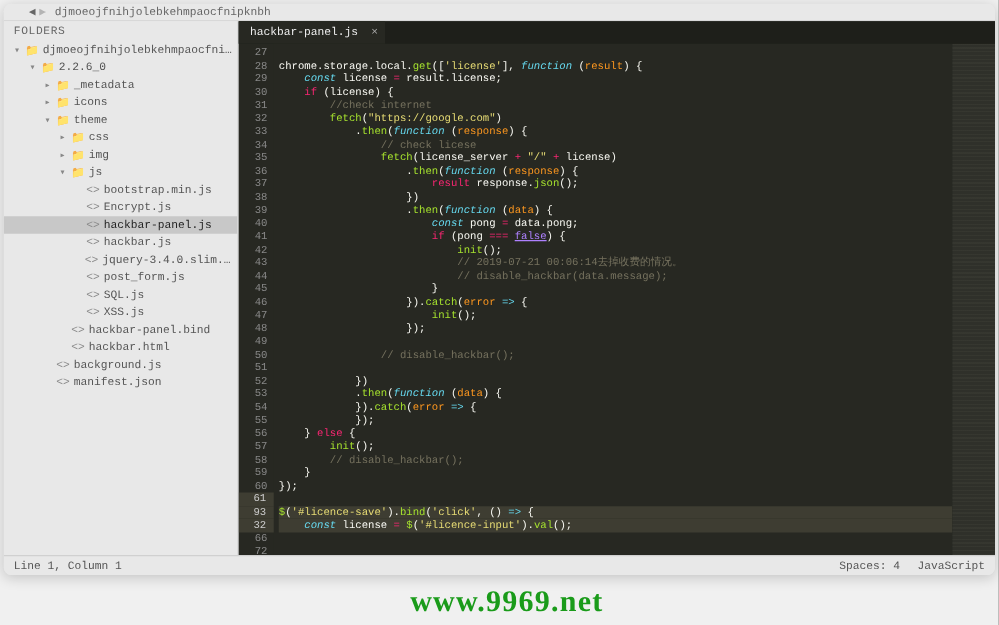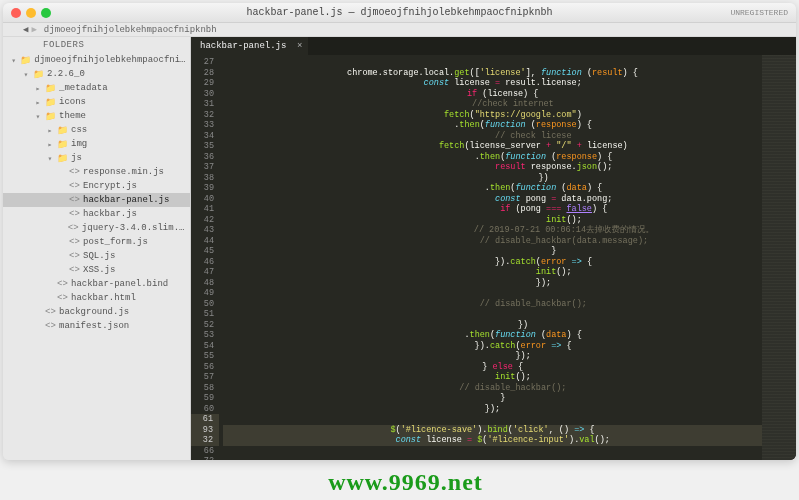--- a/index.html
+++ b/index.html
@@ -6,64 +6,55 @@
   body { font-family: Menlo, Monaco, "Courier New", monospace; font-size: 10px; background: #f0f0f0; width: 799px; height: 500px; position: relative; overflow: hidden; }
   .window { position: absolute; top: 3px; left: 3px; right: 3px; bottom: 40px; background: #e8e8e8; border-radius: 6px; box-shadow: 0 2px 10px rgba(0,0,0,0.18); display: flex; flex-direction: column; overflow: hidden; }
   .titlebar { height: 20px; background: linear-gradient(#f5f5f5,#e2e2e2); display: flex; align-items: center; position: relative; border-bottom: 1px solid #d0d0d0; }
   .traffic { display: flex; gap: 5px; padding-left: 8px; }
   .dot { width: 10px; height: 10px; border-radius: 50%; }
   .title { position: absolute; left: 0; right: 0; text-align: center; font-size: 10px; color: #444; pointer-events: none; }
   .reg { position: absolute; right: 8px; font-size: 8px; color: #888; }
   .subbar { height: 14px; background: #e8e8e8; display: flex; align-items: center; padding: 0 6px 0 20px; font-size: 9px; color: #666; border-bottom: 1px solid #d8d8d8; gap: 3px; }
   .main { flex: 1; display: flex; min-height: 0; }
   .sidebar { width: 188px; background: #e8e8e8; border-right: 1px solid #d0d0d0; overflow: auto; }
-  .folders-h { font-size: 9px; color: #666; padding: 3px 8px; letter-spacing: 0.5px; margin-left: 32px; }
+  .folders-h { font-size: 9px; color: #666; padding: 3px 8px; letter-spacing: 0.5px; }
   .tree-row { display: flex; align-items: center; height: 14px; font-size: 9px; color: #555; padding-right: 4px; gap: 4px; white-space: nowrap; }
   .tree-row.sel { background: #c8c8c8; color: #222; }
   .arrow { width: 6px; text-align: center; font-size: 8px; color: #888; }
   .ic { width: 10px; text-align: center; font-size: 9px; color: #888; }
   .label { overflow: hidden; text-overflow: ellipsis; }
   .editor-wrap { flex: 1; display: flex; flex-direction: column; background: #272822; min-width: 0; }
   .tabs { height: 18px; display: flex; background: #1e1f1a; font-size: 9px; color: #aaa; }
   .tab { padding: 2px 22px 2px 9px; position: relative; display: flex; align-items: center; }
   .tab.active { background: #272822; color: #eee; }
   .tab-close { position: absolute; right: 6px; font-size: 9px; color: #aaa; }
   .editor { flex: 1; display: flex; overflow: hidden; position: relative; }
   .gutter { width: 28px; background: #272822; text-align: right; color: #888; font-size: 8.5px; line-height: 10.5px; padding: 2px 5px 0 0; user-select: none; }
   .gutter .hl { background: #3e3d32; color: #ccc; display: block; margin-right: -5px; padding-right: 6px; }
-  .code { flex: 1; color: #f8f8f2; font-size: 8.5px; line-height: 10.5px; padding: 2px 0 0 4px; white-space: pre; overflow: hidden; text-align: center; }
+  .code { flex: 1; color: #f8f8f2; font-size: 8.5px; line-height: 10.5px; padding: 2px 0 0 4px; white-space: pre; overflow: hidden; }
   .s { color: #e6db74; } 
   .k { color: #f92672; } 
   .n { color: #a6e22e; } 
   .c { color: #75715e; } 
   .f { color: #66d9ef; font-style: italic; } 
   .p { color: #fd971f; } 
   .v { color: #ae81ff; text-decoration: underline; } 
   .hl-line { background: #3e3d32; display: inline-block; width: 100%; }
   .minimap { width: 34px; background: #2f302a; }
   .minimap-inner { width: 100%; height: 100%; background:
     repeating-linear-gradient(#3a3b33 0 1px, transparent 1px 3px);
     opacity: 0.6; }
   .status { height: 16px; background: #e8e8e8; border-top: 1px solid #d0d0d0; display: flex; align-items: center; font-size: 9px; color: #555; padding: 0 8px; justify-content: space-between; }
   .right-group { display: flex; gap: 14px; }
   .watermark { position: absolute; bottom: 4px; left: 12px; right: 0; text-align: center; font-family: Georgia, serif; font-weight: bold; font-size: 24px; color: #1a9b1a; letter-spacing: 1px; pointer-events: none; }
 </style>
 </head>
 <body>
 
 <div class="window">
-  <div class="titlebar">
-    <div class="traffic">
-      <div class="dot" style="background:#ff5f57"></div>
-      <div class="dot" style="background:#febc2e"></div>
-      <div class="dot" style="background:#28c840"></div>
-    </div>
-    <div class="title">hackbar-panel.js — djmoeojfnihjolebkehmpaocfnipknbh</div>
-    <div class="reg">UNREGISTERED</div>
-  </div>
 
   <div class="subbar">
     <span>◀</span>
     <span style="opacity:.4">▶</span>
     <span style="margin-left:4px">djmoeojfnihjolebkehmpaocfnipknbh</span>
   </div>
 
   <div class="main">
     <div class="sidebar">
       <div class="folders-h">FOLDERS</div>
@@ -104,21 +95,21 @@
             <span class="label">img</span>
           </div>
           <div class="tree-row" style="padding-left: 44px;">
             <span class="arrow">▾</span>
             <span class="ic">📁</span>
             <span class="label">js</span>
           </div>
           <div class="tree-row" style="padding-left: 56px;">
             <span class="arrow"></span>
             <span class="ic">&lt;&gt;</span>
-            <span class="label">response.min.js</span>
+            <span class="label">bootstrap.min.js</span>
           </div>
           <div class="tree-row" style="padding-left: 56px;">
             <span class="arrow"></span>
             <span class="ic">&lt;&gt;</span>
             <span class="label">Encrypt.js</span>
           </div>
           <div class="tree-row sel" style="padding-left: 56px;">
             <span class="arrow"></span>
             <span class="ic">&lt;&gt;</span>
             <span class="label">hackbar-panel.js</span>
@@ -275,15 +266,22 @@
 
 
  currentTabId  chrome.devtools.inspectedWindow.tabId;</div>
         <div class="minimap">
             <div class="minimap-inner"></div>
           </div>
       </div>
     </div>
   </div>
 
+  <div class="status">
+    <span>Line 1, Column 1</span>
+    <span class="right-group">
+      <span>Spaces: 4</span>
+      <span>JavaScript</span>
+    </span>
+  </div>
 </div>
 
 <div class="watermark">www.9969.net</div>
 
 </body></html>

